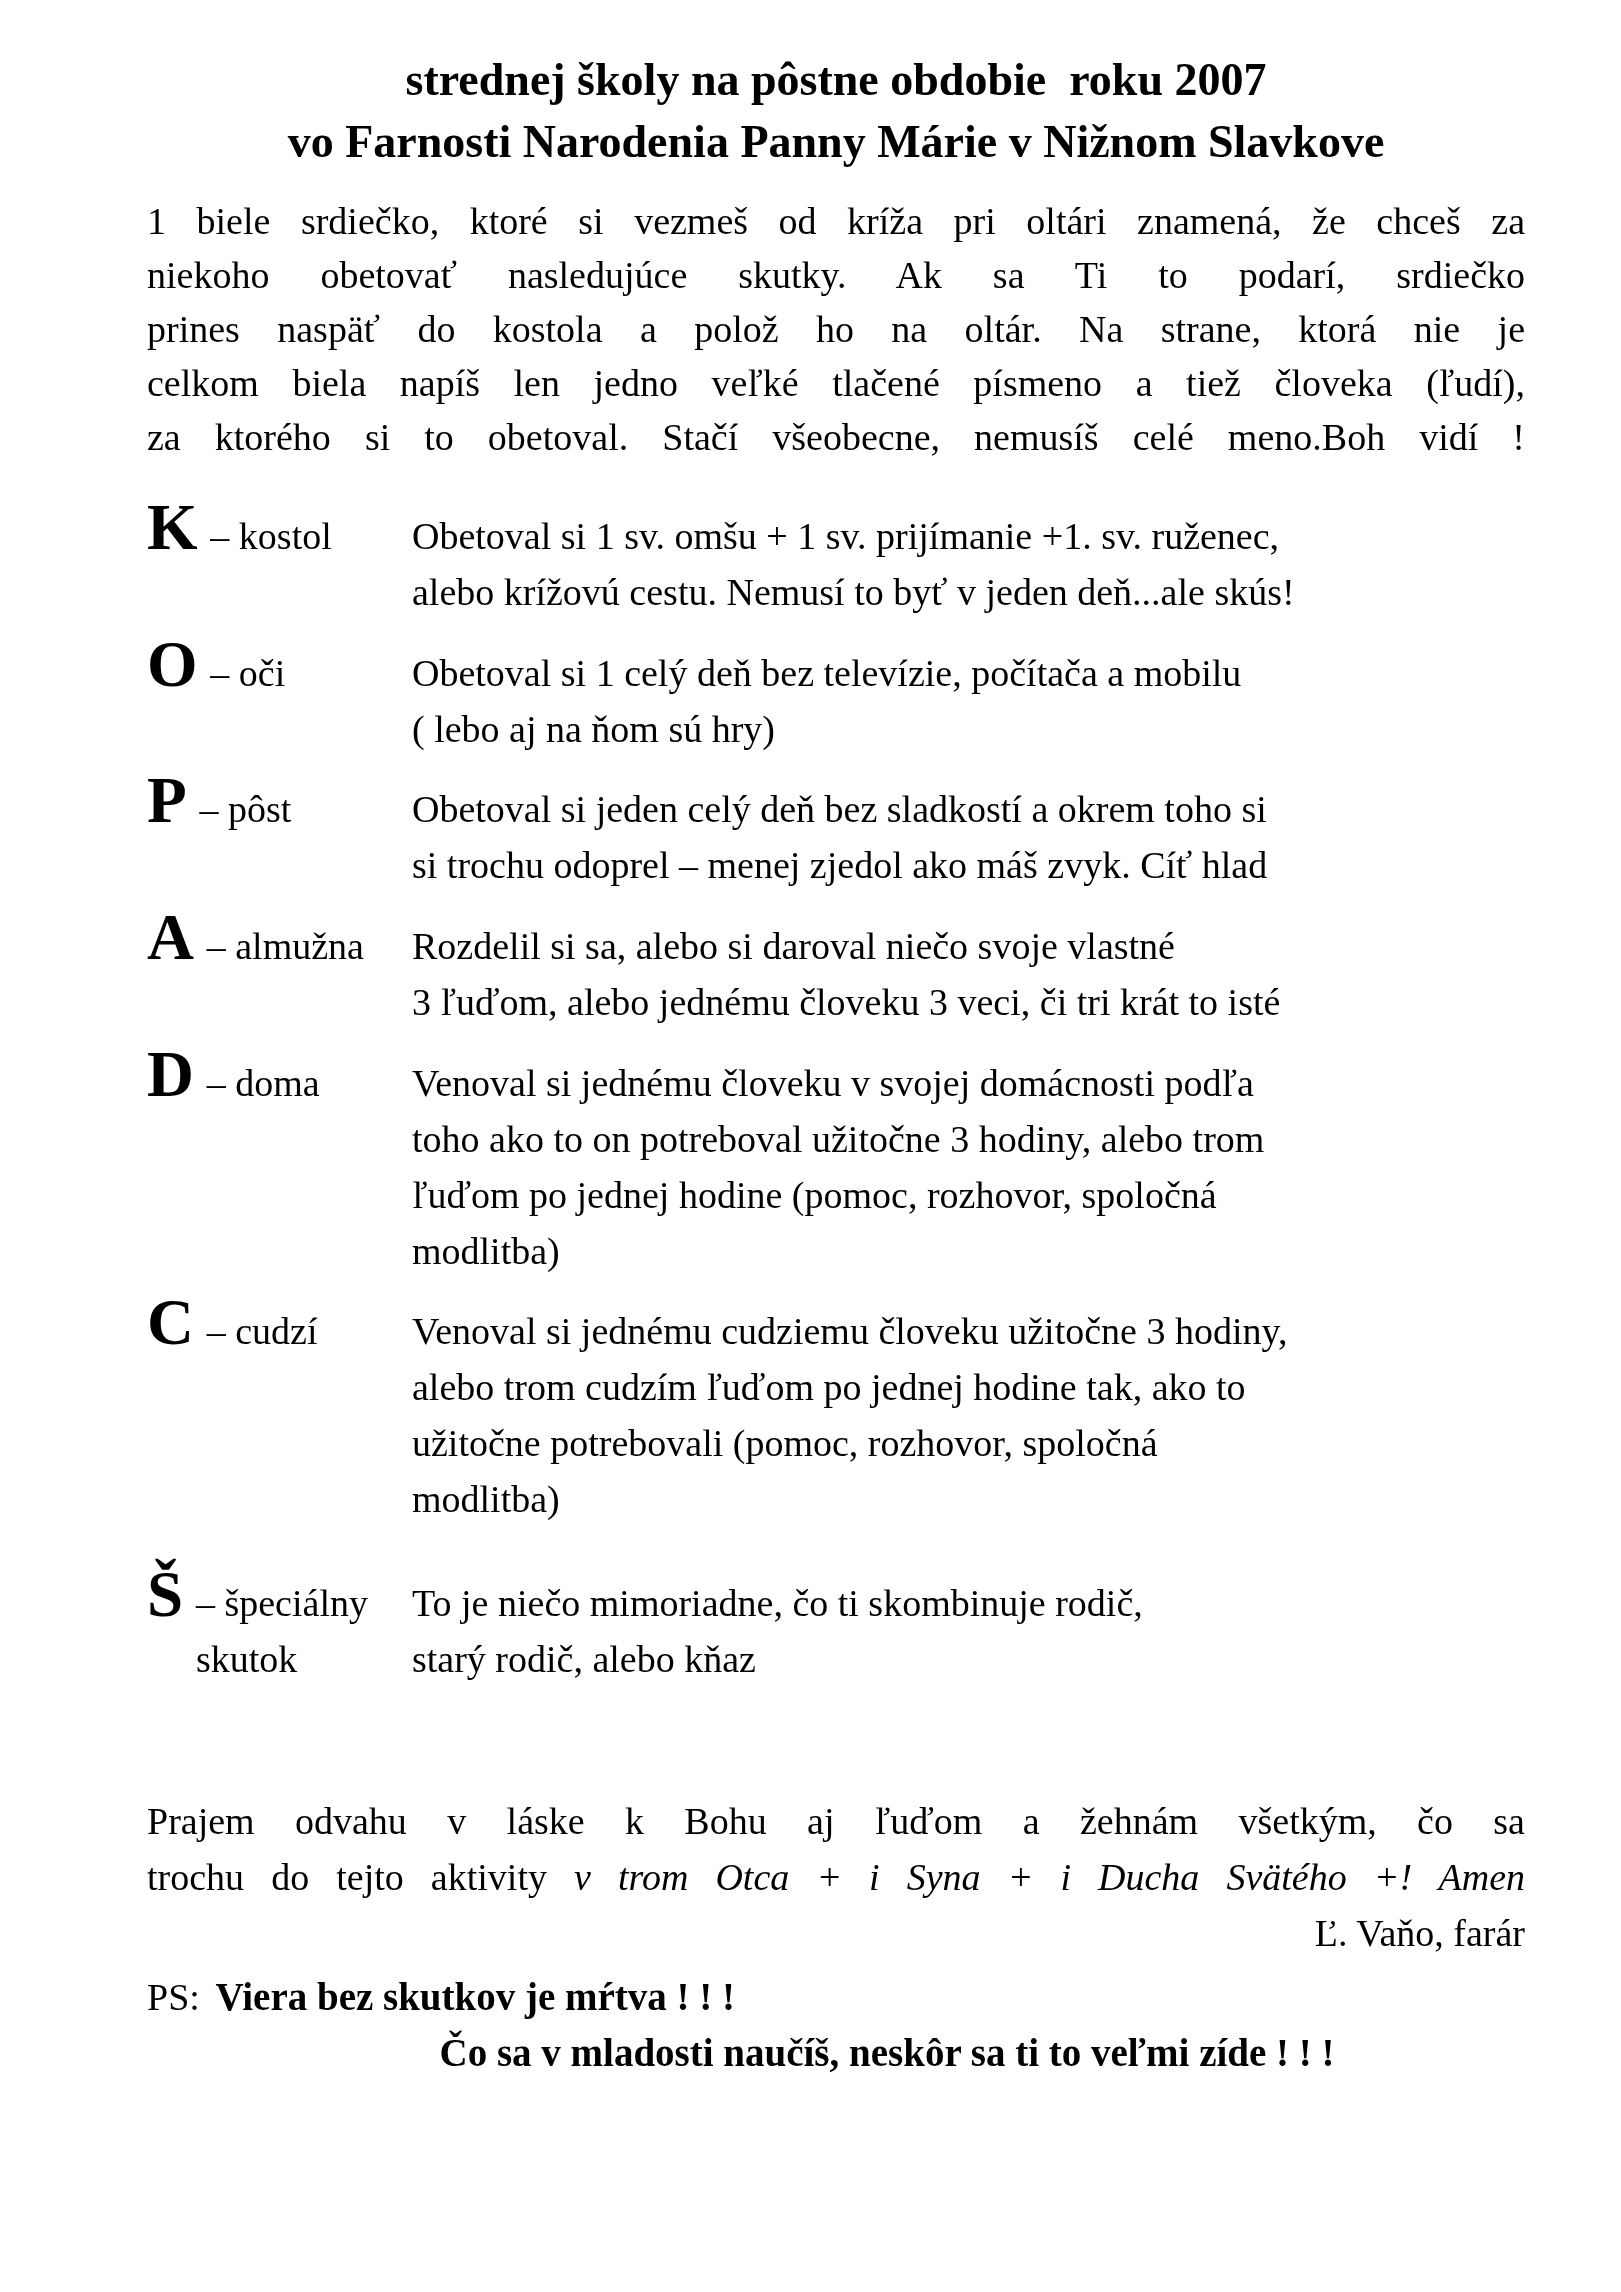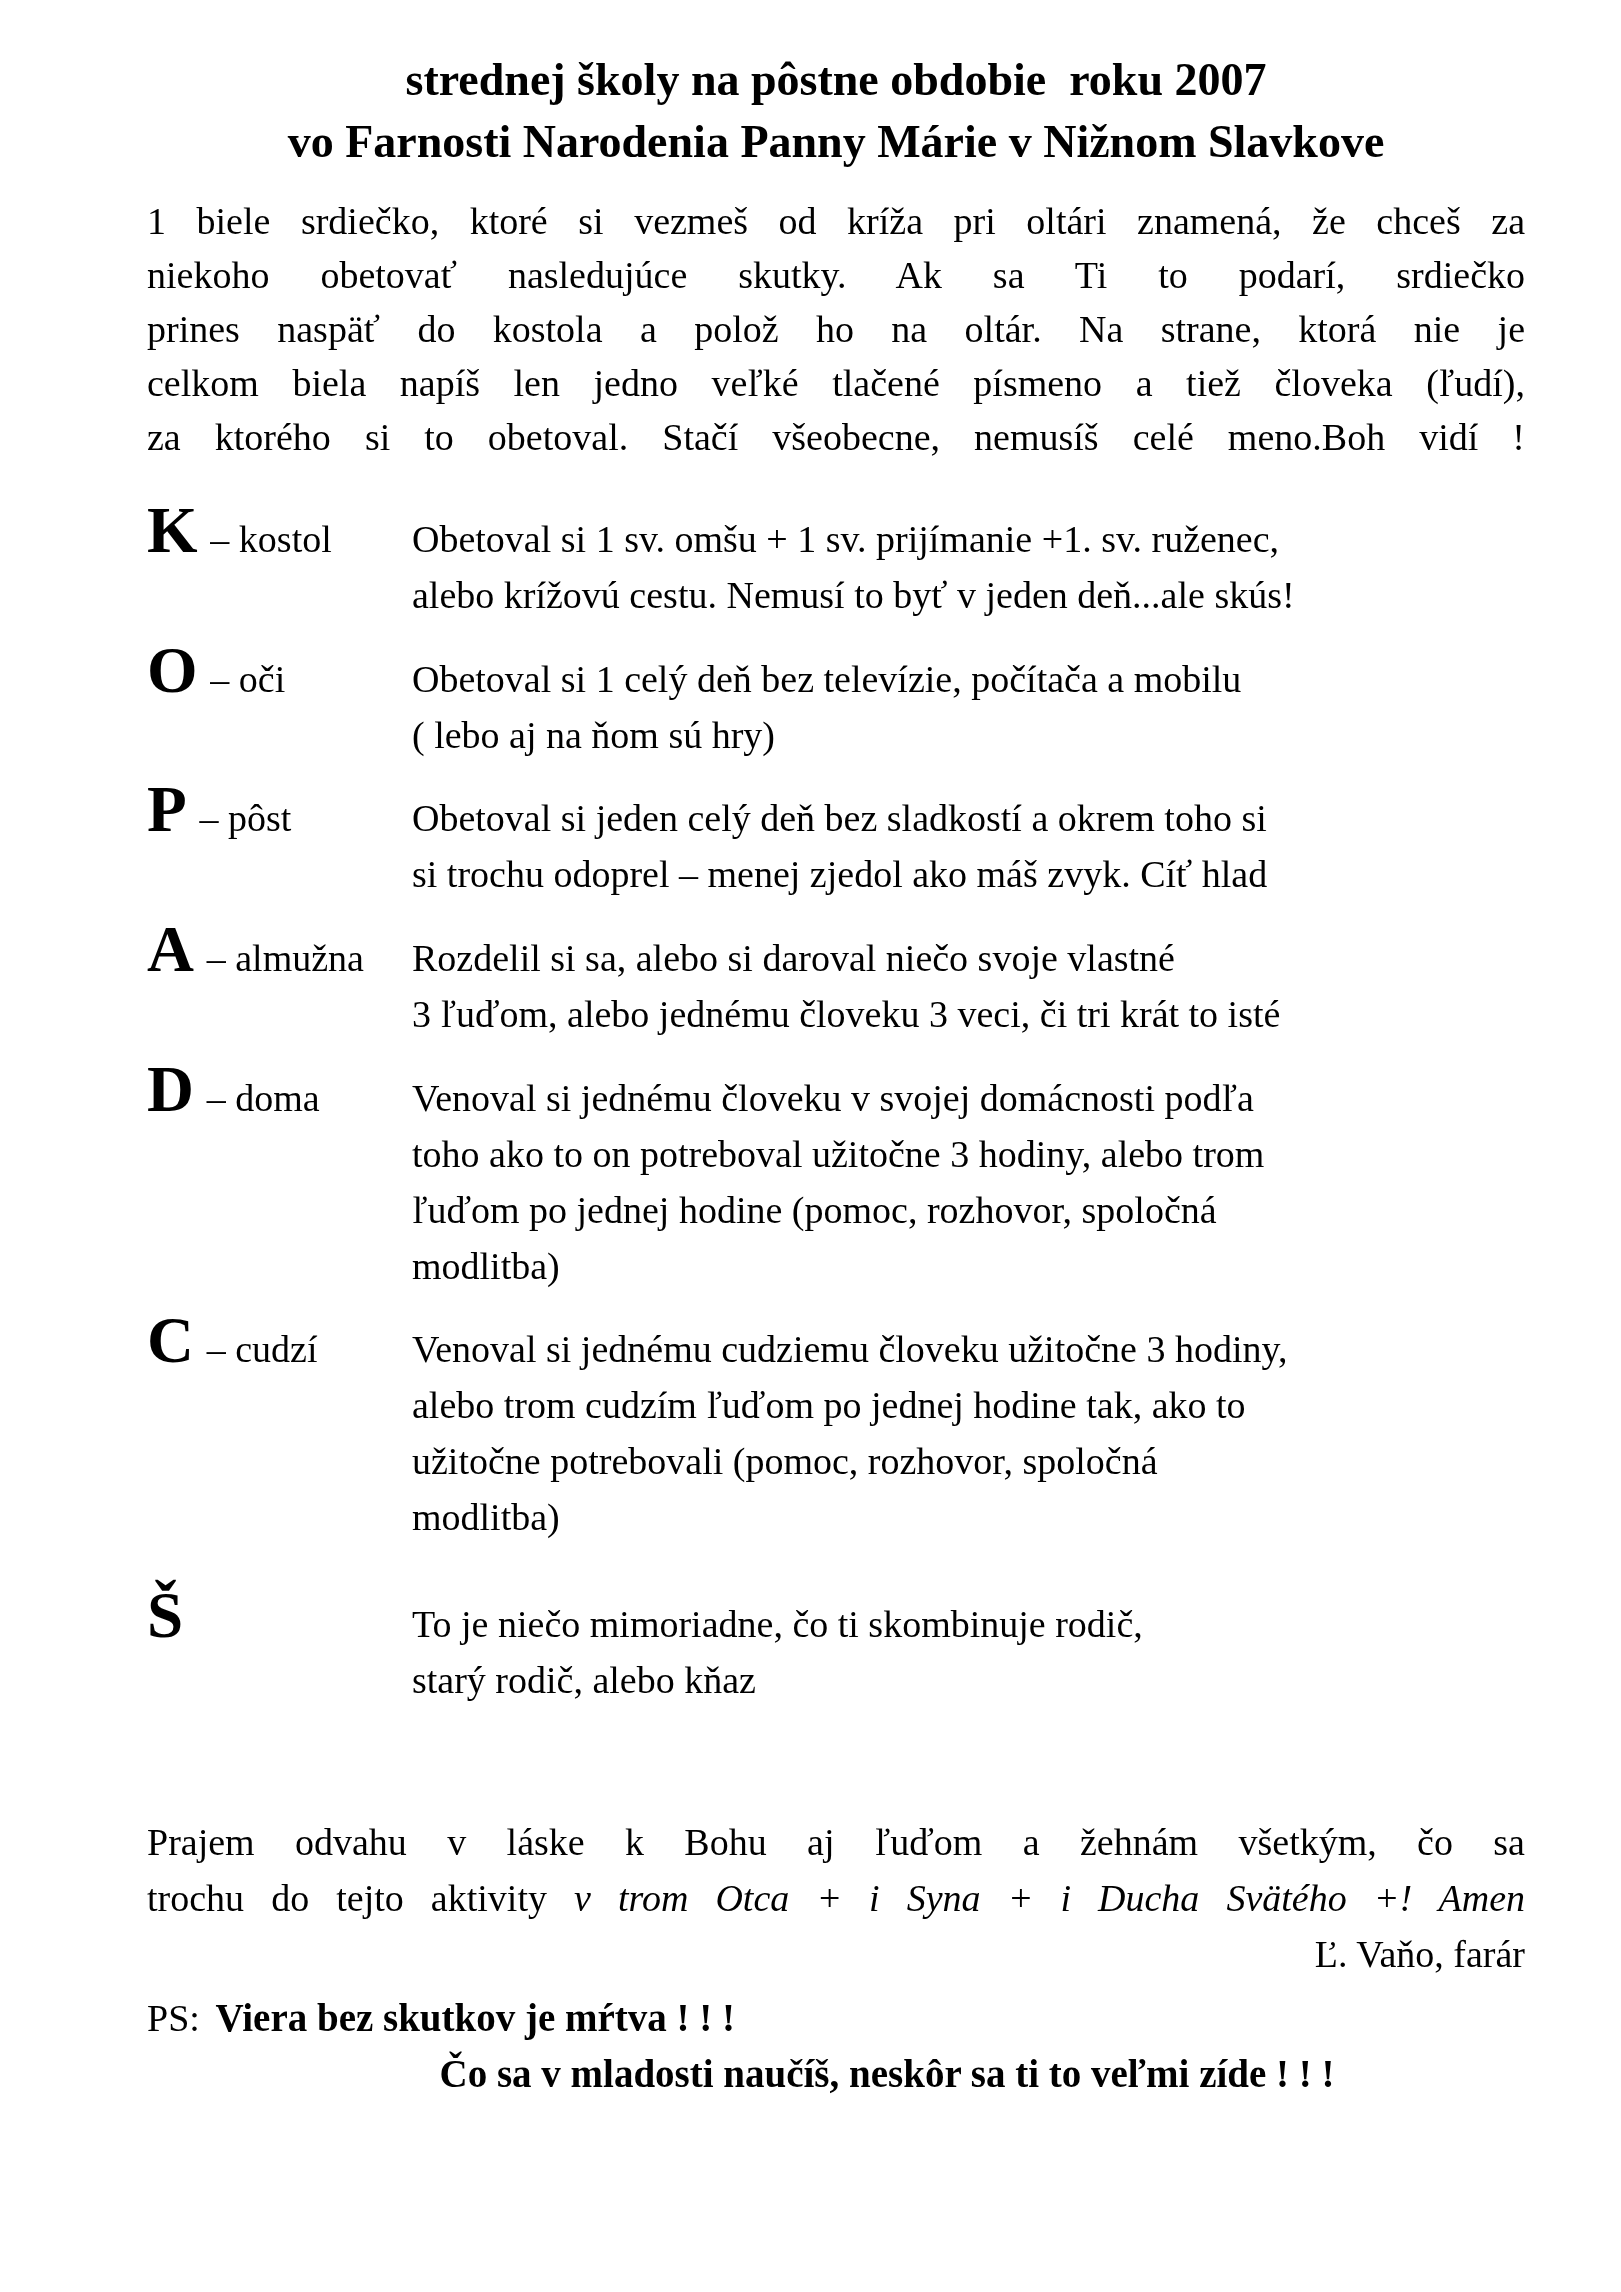--- a/index.html
+++ b/index.html
@@ -43,21 +43,21 @@
     display: flex;
     align-items: baseline;
   }
   .letter {
     font-weight: bold;
     font-size: 65px;
     line-height: 56px;
     letter-spacing: 1px;
   }
   .label { margin-left: 11.8px; }
-  .desc { flex: 1; white-space: pre-line; margin-top: 12px; }
+  .desc { flex: 1; white-space: pre-line; }
   .item-special { margin-top: 39px; }
 
   
   .closing { margin-top: 106px; font-size: 38px; line-height: 56px; }
   .italic { font-style: italic; }
 
   
   .signature {
     text-align: right;
     font-size: 38px;
@@ -144,20 +144,21 @@
       </div>
       <div class="desc">Venoval si jednému cudziemu človeku užitočne 3 hodiny,
 alebo trom cudzím ľuďom po jednej hodine tak, ako to
 užitočne potrebovali (pomoc, rozhovor, spoločná
 modlitba)</div>
     </div>
 
     <div class="item item-special">
       <div class="lcol">
         <span class="letter">Š</span>
+        <span class="label">– špeciálny skutok</span>
       </div>
       <div class="desc">To je niečo mimoriadne, čo ti skombinuje rodič,
 starý rodič, alebo kňaz</div>
     </div>
 
   </div>
 
   <div class="closing">
     <div class="jline">Prajem odvahu v láske k Bohu aj ľuďom a žehnám všetkým, čo sa</div>
     <div class="jline"><span>trochu do tejto aktivity </span><span class="italic">v trom Otca + i Syna + i Ducha Svätého +! Amen</span></div>

